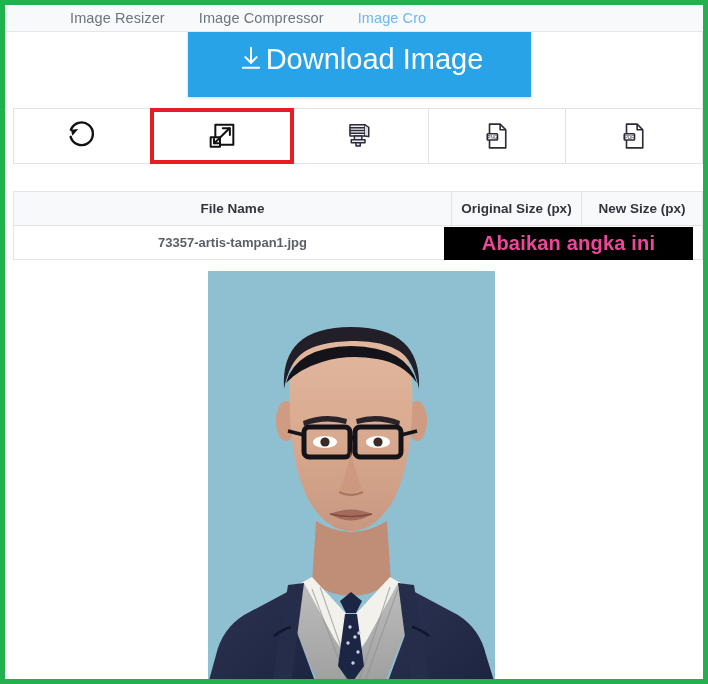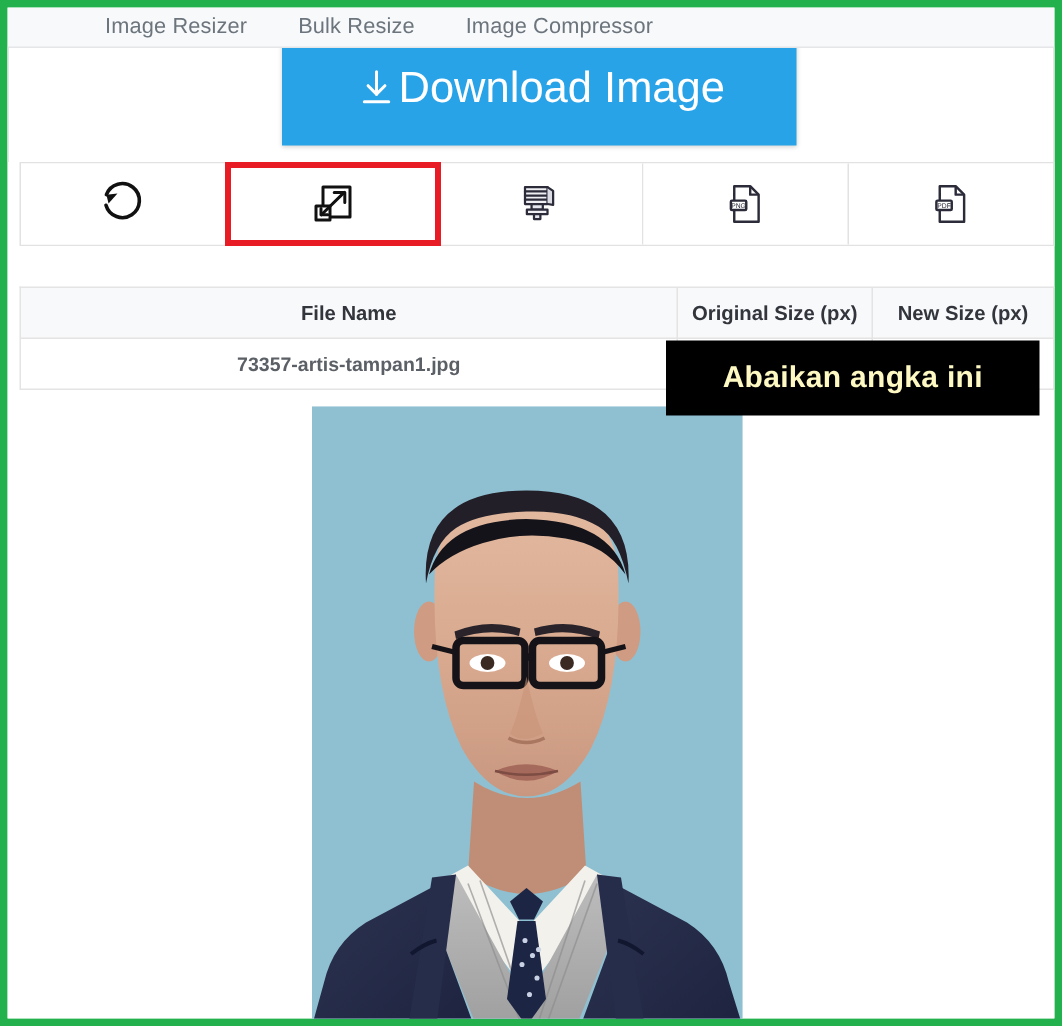--- a/index.html
+++ b/index.html
@@ -142,23 +142,23 @@
   .col-name { flex: 0 0 438px; }
   .col-orig { flex: 0 0 130px; }
   .col-new  { flex: 0 0 120px; }
 
   
   .redaction {
     position: absolute;
     left: 439px;
     top: 195px;
     width: 249px;
-    height: 50px;
+    height: 33px;
     background: #000000;
-    color: #fef9c3;
+    color: #ec4899;
     display: flex;
     align-items: center;
     justify-content: center;
     font-size: 20px;
     font-weight: bold;
     letter-spacing: 0.2px;
     z-index: 5;
   }
 
   
@@ -173,22 +173,22 @@
   }
   .preview svg { display: block; }
 </style>
 </head>
 <body>
 
 <div id="screen">
 
   <div class="navbar">
     <div class="nav-item">Image Resizer</div>
-    <div class="nav-item">Bulk Resize</div>
     <div class="nav-item">Image Compressor</div>
+    <div class="nav-item active">Image Cro</div>
   </div>
 
   <div class="panel">
 
     <div class="dl-band">
       <div class="dl-btn">
         <span>
           <svg width="30" height="30" viewBox="0 0 24 24" fill="none" stroke="#ffffff" stroke-width="1.6" stroke-linecap="round" stroke-linejoin="round">
             <line x1="12" y1="3" x2="12" y2="15"></line>
             <polyline points="7.5,10.5 12,15 16.5,10.5"></polyline>

